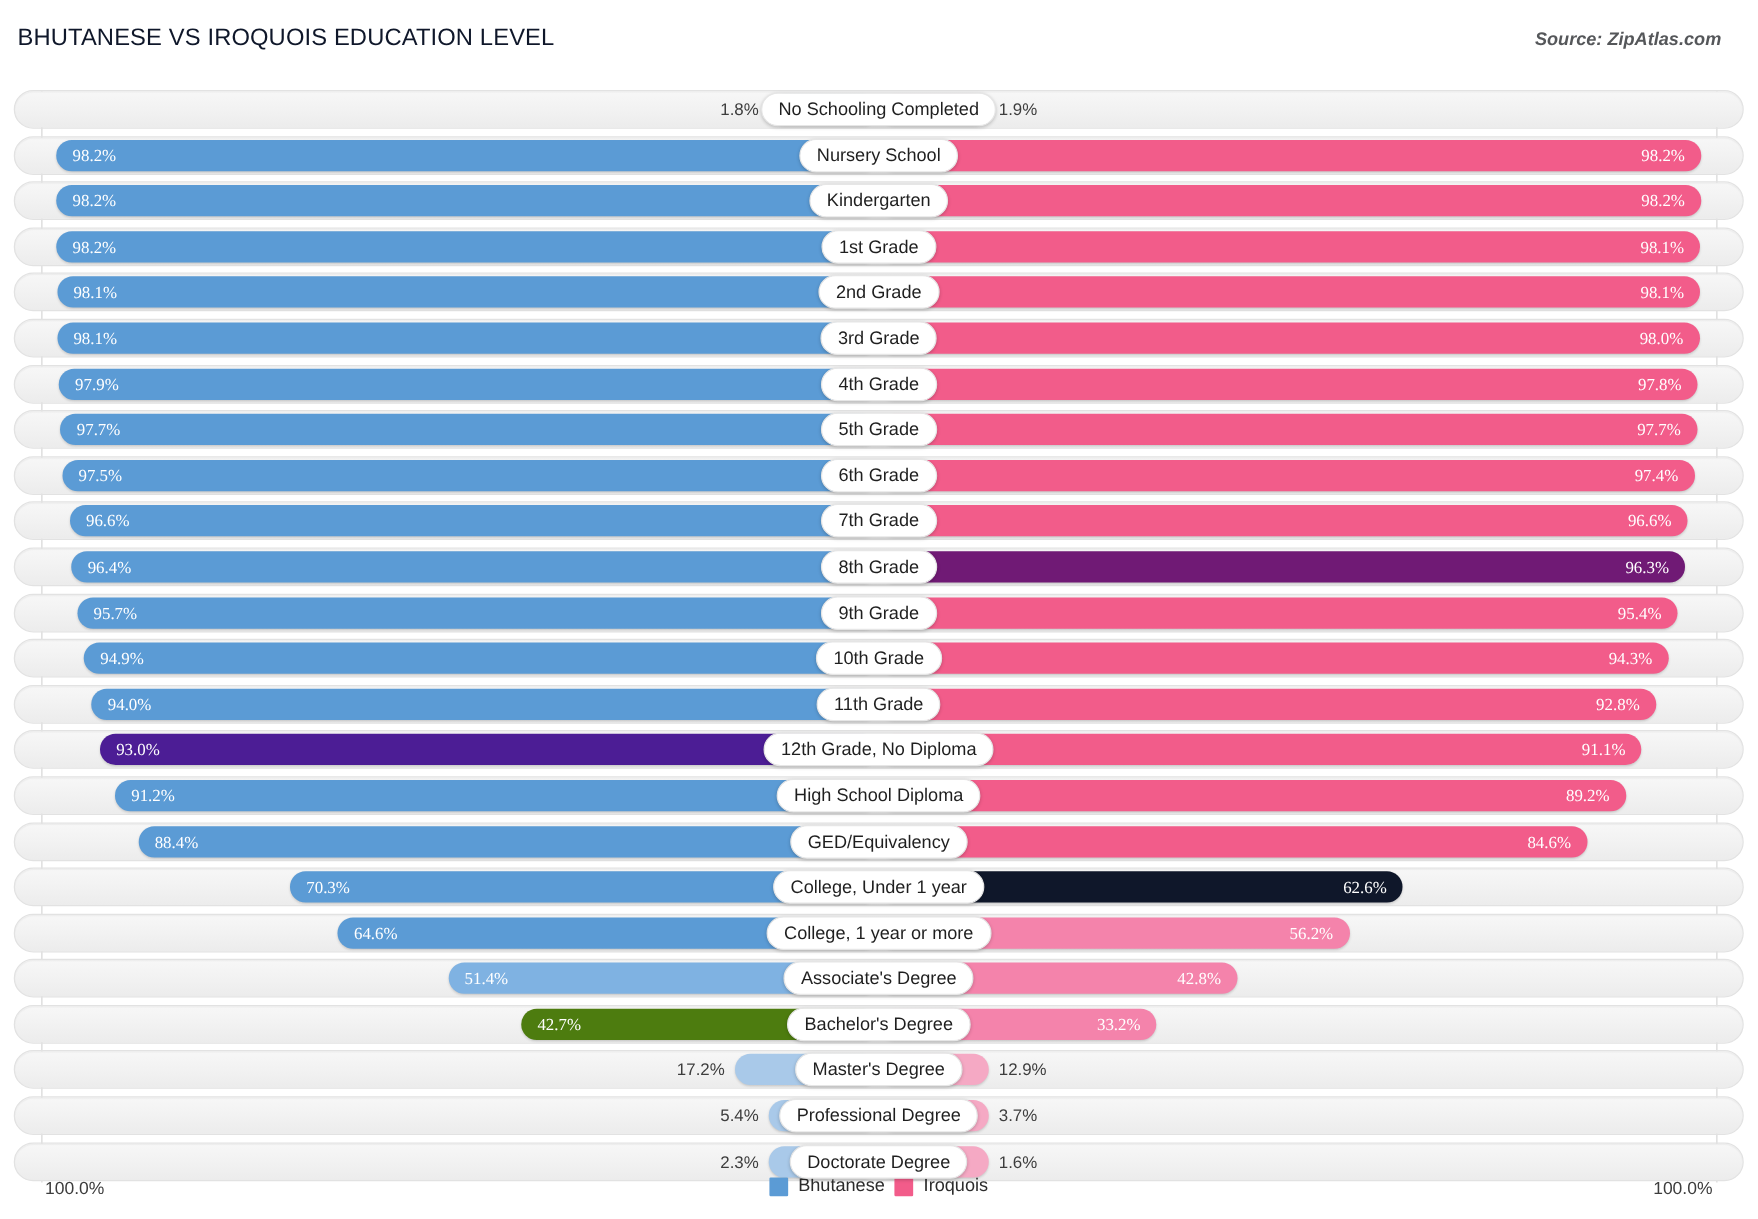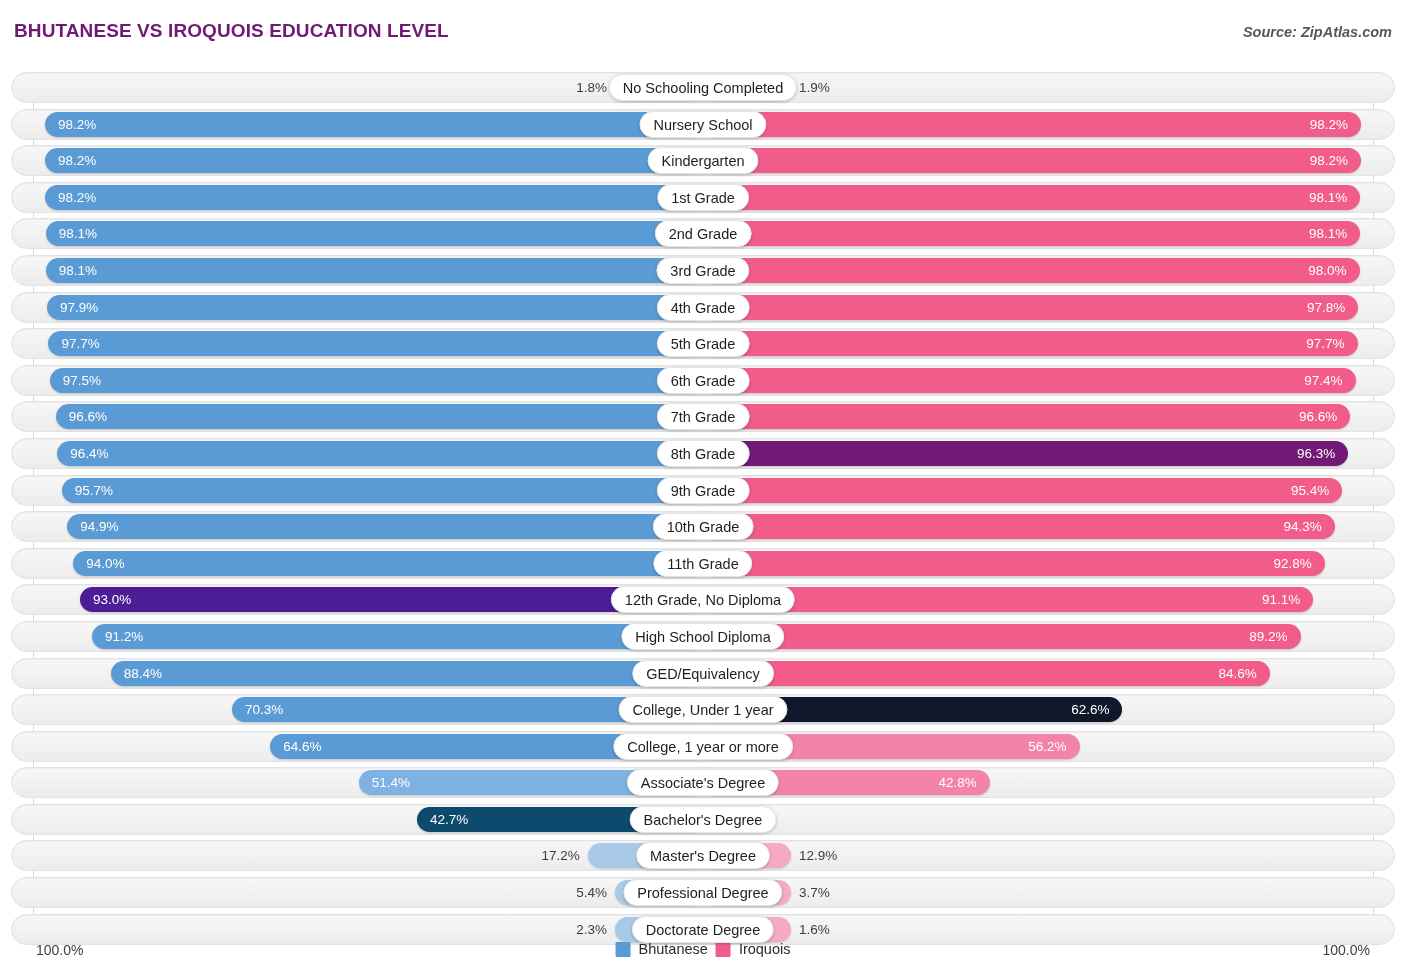--- a/index.html
+++ b/index.html
@@ -15,25 +15,25 @@
     width: 1406px; height: 975px;
     background: #ffffff;
   }
   
   .header {
     position: absolute; top: 0; left: 0; right: 0; height: 56px;
   }
   .title {
     position: absolute; left: 14px; top: 20px;
     font-size: 19px; letter-spacing: .1px;
-    color: #701a75; font-weight: 700;
+    color: #0f172a; font-weight: 400;
     white-space: nowrap;
   }
   .source {
-    position: absolute; right: 14px; top: 24px;
+    position: absolute; right: 29px; top: 24px;
     font-size: 14.5px; font-style: italic; font-weight: bold;
     color: #55575a; white-space: nowrap;
   }
   
   .chart {
     position: absolute; left: 0; top: 72px;
     width: 1406px;
   }
   .axis-line {
     position: absolute; top: 0; width: 1px;
@@ -68,21 +68,21 @@
     border-radius: 13px;
     box-shadow: 0 1px 2px rgba(0,0,0,.17);
   }
   .bar-left  { right: 0; }
   .bar-right { left: 0; }
 
   .val {
     position: absolute; top: 0; height: 25px; line-height: 25px;
     font-size: 13.5px; white-space: nowrap;
   }
-  .val-in  { color: #ffffff; }
+  .val-in  { color: #ffffff; font-family: Liberation Serif, serif; }
   .val-out { color: #3d3d3d; }
   .val-left-in   { left: 13px; }
   .val-left-out  { right: 100%; margin-right: 8px; }
   .val-right-in  { right: 13px; }
   .val-right-out { left: 100%; margin-left: 8px; }
 
   .cap {
     position: absolute; left: 50%; top: 2px;
     transform: translateX(-50%);
     height: 27px; line-height: 26px;
@@ -398,22 +398,27 @@
         <div class="half half-right">
           <div class="bar bar-right" style="width: 286.76px; background: rgb(244, 131, 171);">
             <span class="val val-in val-right-in">42.8%</span>
           </div>
         </div>
         <div class="cap">Associate's Degree</div>
       </div>
       <div class="row">
         <div class="track"></div>
         <div class="half half-left">
-          <div class="bar bar-left" style="width: 286.09px; background: #0c4a6e;">
+          <div class="bar bar-left" style="width: 286.09px; background: #4d7c0f;">
             <span class="val val-in val-left-in">42.7%</span>
+          </div>
+        </div>
+        <div class="half half-right">
+          <div class="bar bar-right" style="width: 222.44px; background: rgb(244, 131, 171);">
+            <span class="val val-in val-right-in">33.2%</span>
           </div>
         </div>
         <div class="cap">Bachelor's Degree</div>
       </div>
       <div class="row">
         <div class="track"></div>
         <div class="half half-left">
           <div class="bar bar-left" style="width: 115.24px; background: rgb(169, 201, 233);">
             <span class="val val-out val-left-out">17.2%</span>
           </div>

